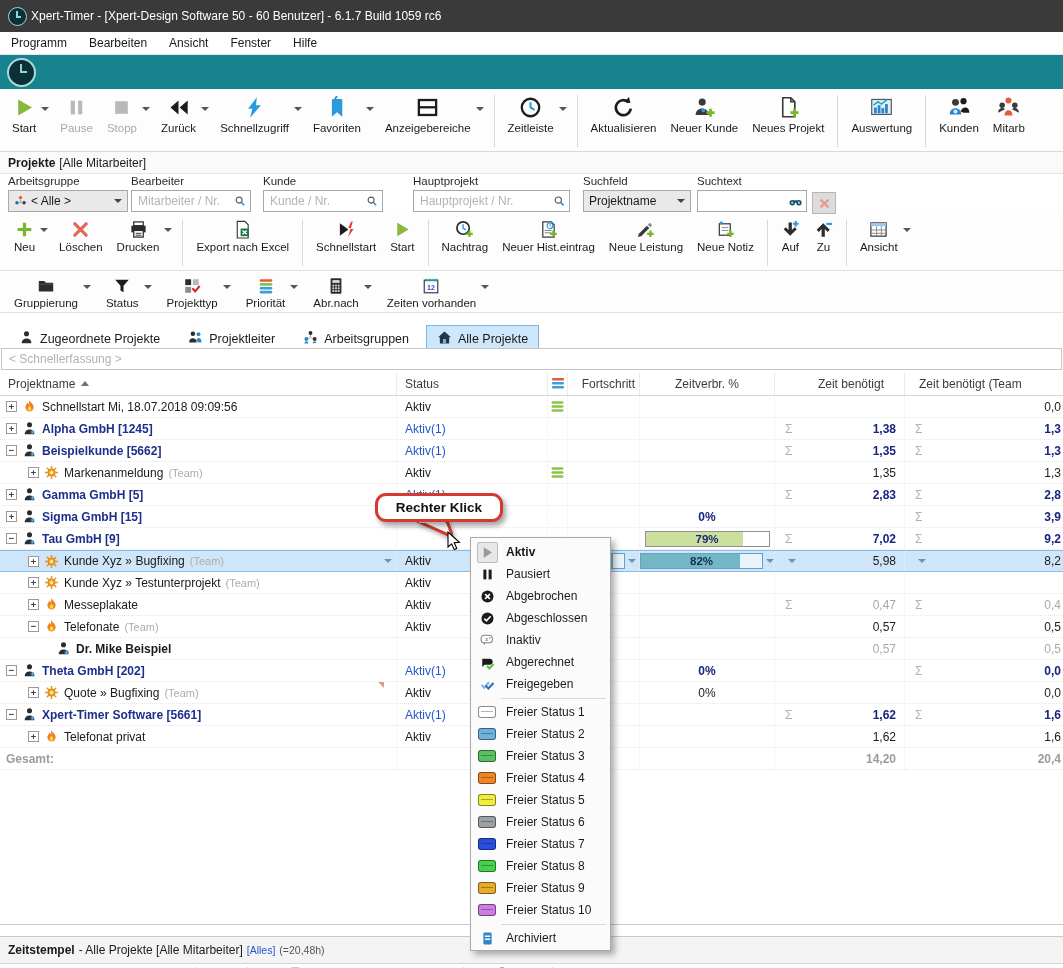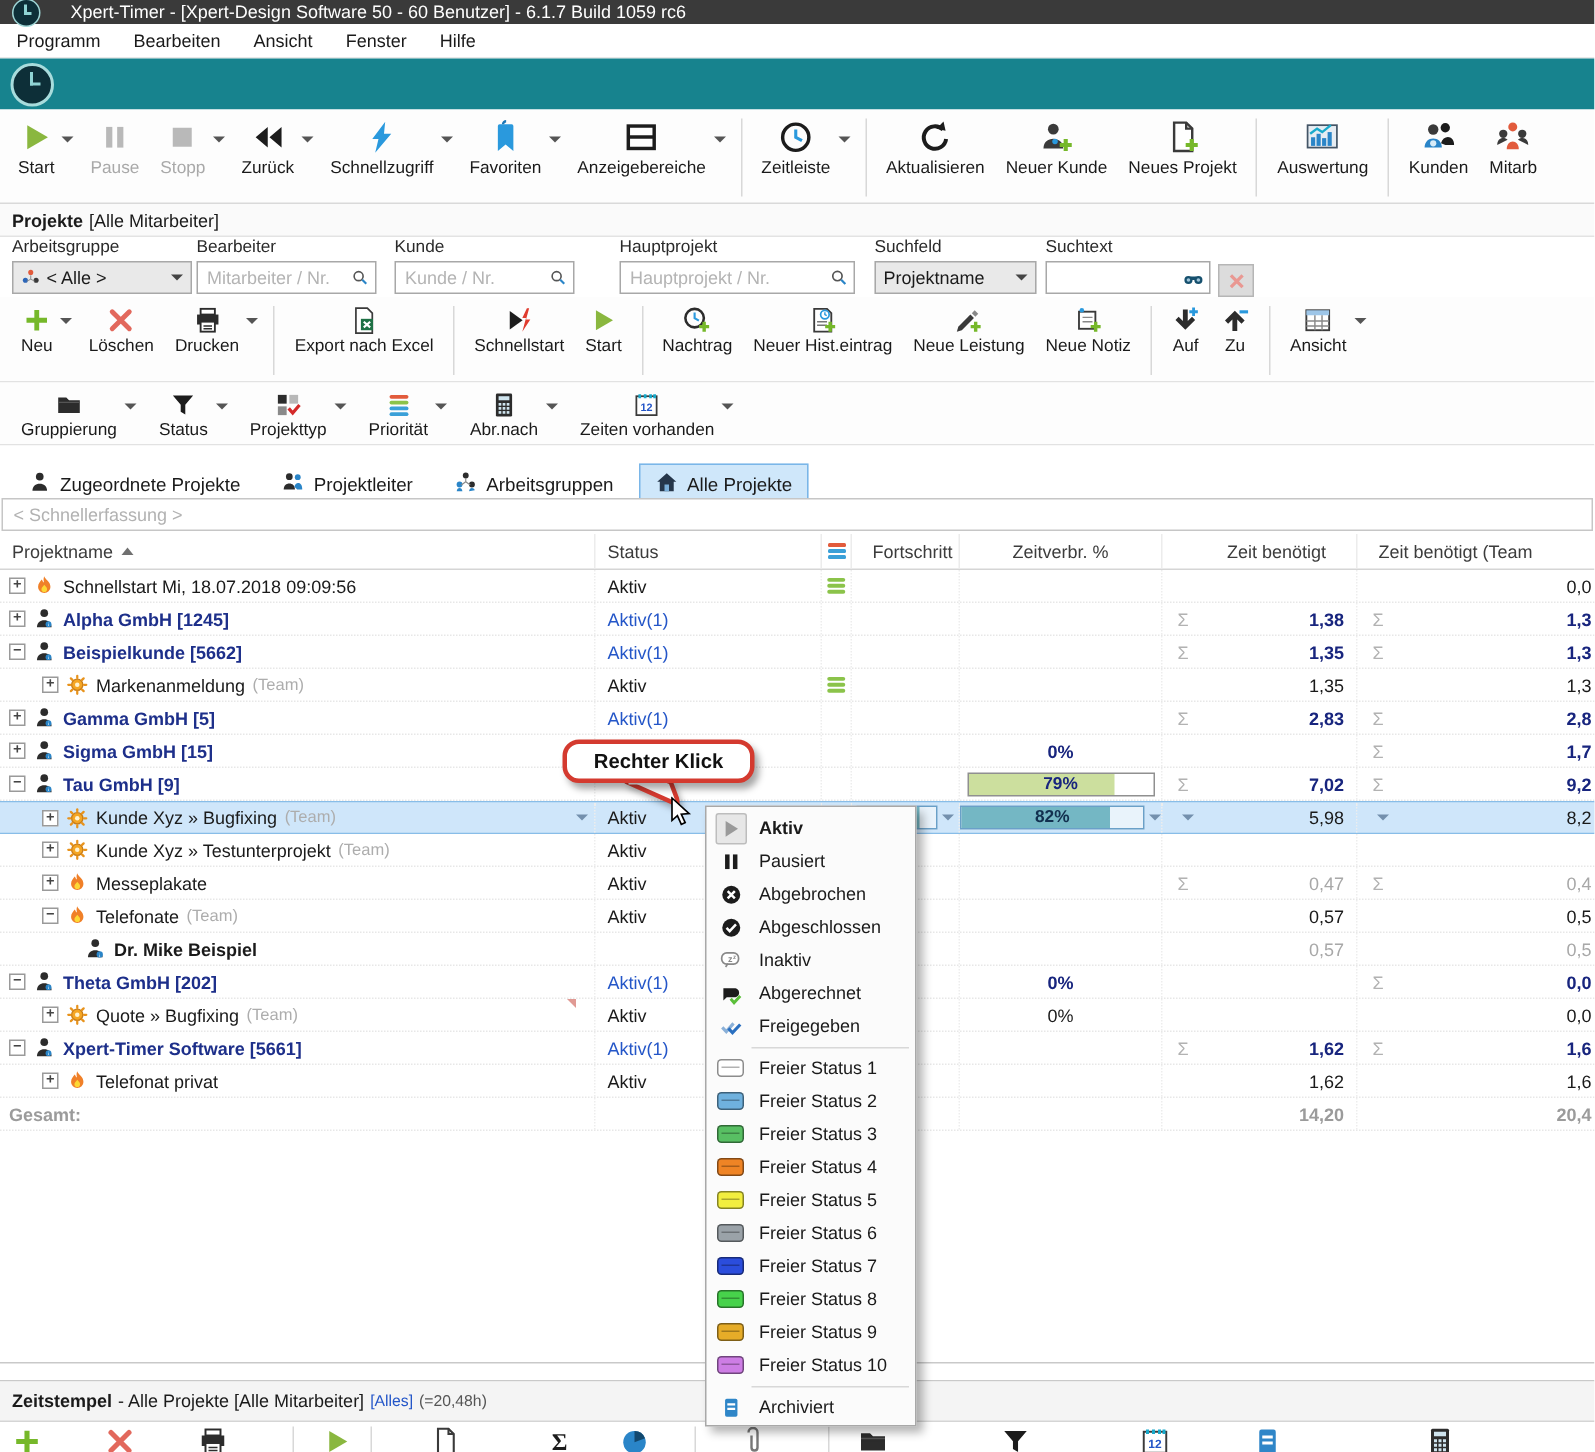--- a/index.html
+++ b/index.html
@@ -1,21 +1,21 @@
 <!DOCTYPE html>
 <html><head>
 <meta charset="utf-8">
 <style>
   html,body{margin:0;padding:0;}
   body{width:1063px;height:968px;overflow:hidden;background:#fff;
        font-family:"Liberation Sans",sans-serif;position:relative;}
   .app{position:relative;width:1063px;height:968px;}
   
-  .titlebar{height:16px;background:#3a3a3a;color:#fff;display:flex;align-items:center;
-            font-size:12px;padding-left:8px;gap:20px;}
+  .titlebar{height:32px;background:#3a3a3a;color:#fff;display:flex;align-items:center;
+            font-size:12px;padding-left:8px;gap:4px;}
   .applogo{width:17px;height:17px;border-radius:50%;background:#0d2f38;border:1px solid #9fd6d6;
            position:relative;flex:none;}
   .applogo::after{content:"";position:absolute;left:7px;top:3px;width:2px;height:6px;background:#8fd4d4;}
   .applogo::before{content:"";position:absolute;left:7px;top:8px;width:5px;height:2px;background:#8fd4d4;}
   .menubar{height:22px;background:#fff;display:flex;align-items:center;font-size:12px;color:#1a1a1a;
            border-bottom:1px solid #e8e8e8;}
   .menuitem{padding:0 11px;height:100%;display:flex;align-items:center;cursor:default;}
   .tealband{height:34px;background:#17838e;display:flex;align-items:center;padding-left:7px;}
   .tealclock{width:25px;height:25px;border-radius:50%;background:#0d2f38;border:2px solid #a8dcdc;position:relative;}
   .tealclock::after{content:"";position:absolute;left:11px;top:4px;width:2px;height:9px;background:#8fd4d4;}
@@ -891,21 +891,21 @@
         <div class="c3 priocell"></div>
         <div class="c4 fortcell"></div>
         <div class="c5 zvcell">
           <span class="zvtext-boldnavy">0%</span>
         </div>
         <div class="c6 numcell">
           <span></span>
         </div>
         <div class="c7 numcell" style="padding-right:2px">
           <span class="sig">Σ</span>
-          <span class="val v-boldnavy">1,7</span>
+          <span class="val v-boldnavy">3,9</span>
         </div>
       </div>
       <div class="trow">
         <div class="c1 namecell" style="padding-left:6px">
           <span class="exp">−</span>
           <span class="rowicon ">
             <svg viewBox="0 0 20 20" xmlns="http://www.w3.org/2000/svg">
               <circle cx="10" cy="5" r="3.4" fill="#2c2c2c"></circle>
               <path d="M3.5 17.5c0-4 2.9-6.2 6.5-6.2s6.5 2.2 6.5 6.2z" fill="#2c2c2c"></path>
               <circle cx="13.8" cy="14.8" r="2.6" fill="#2a85c8"></circle>

